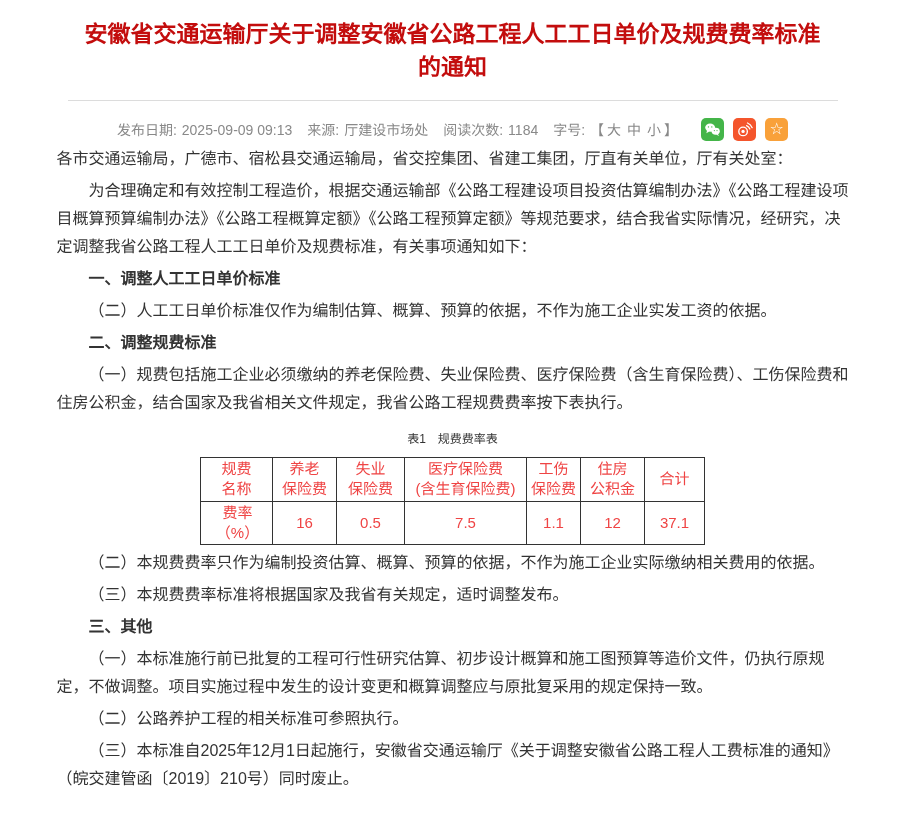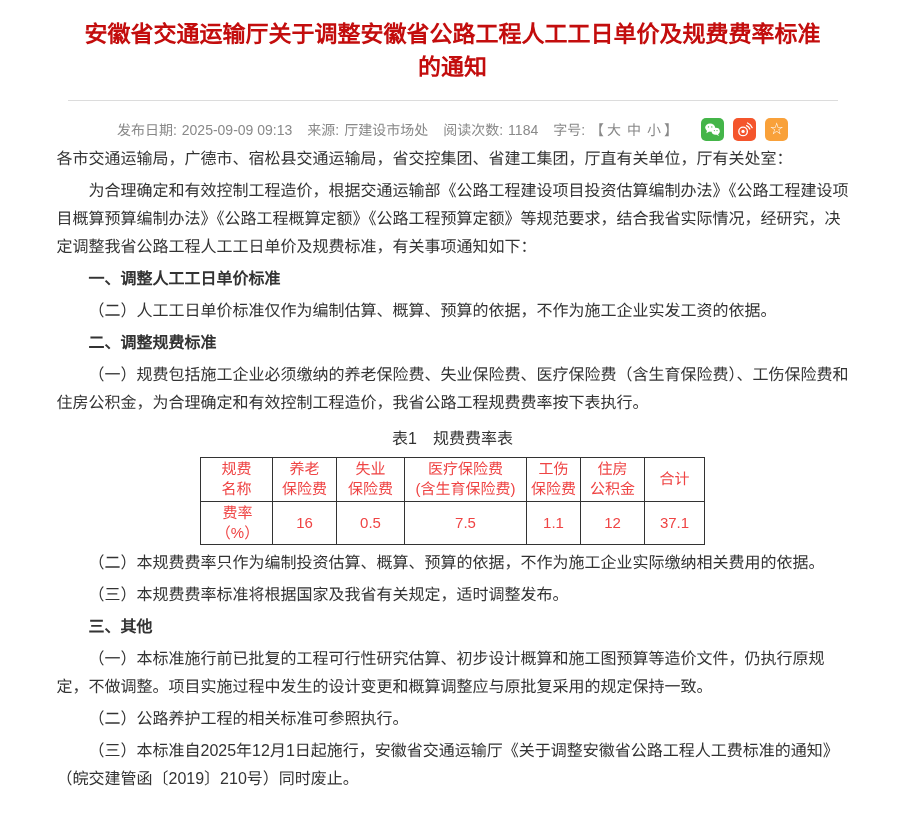--- a/index.html
+++ b/index.html
@@ -18,21 +18,21 @@
   .share-btn { width:23px; height:23px; border-radius:5px; display:flex; align-items:center;
                justify-content:center; cursor:pointer; text-decoration:none; }
   .share-btn svg { display:block; }
   .star-glyph { color:#fff; font-size:16px; line-height:1; font-weight:bold; }
 
   .article { padding:0 8px; font-size:16px; line-height:28px; }
   .article p { margin:4px 0; text-indent:2em; }
   .article p.noindent { text-indent:0; }
   .article p.h { font-weight:bold; }
 
-  .tcaption { text-align:center; margin:8px 0 4px; font-size:16px; }
+  .tcaption { text-align:center; margin:8px 0 4px; font-size:12px; }
   table.fee { border-collapse:collapse; margin:0 auto; text-align:center;
               font-size:15px; line-height:20px; color:#ef4444; table-layout:fixed; }
   table.fee th, table.fee td { border:1px solid #333; font-weight:normal; padding:1px 3px; }
   table.fee th { height:44px; vertical-align:middle; }
   table.fee td { height:25px; }
   table.fee td.left { text-align:center; padding-left:5px; }
 </style>
 </head>
 <body>
 
@@ -84,21 +84,21 @@
   </div>
 
   <div class="article">
     <p class="noindent">各市交通运输局，广德市、宿松县交通运输局，省交控集团、省建工集团，厅直有关单位，厅有关处室：</p>
     <p>为合理确定和有效控制工程造价，根据交通运输部《公路工程建设项目投资估算编制办法》《公路工程建设项目概算预算编制办法》《公路工程概算定额》《公路工程预算定额》等规范要求，结合我省实际情况，经研究，决定调整我省公路工程人工工日单价及规费标准，有关事项通知如下：</p>
 
     <p class="h">一、调整人工工日单价标准</p>
     <p>（二）人工工日单价标准仅作为编制估算、概算、预算的依据，不作为施工企业实发工资的依据。</p>
 
     <p class="h">二、调整规费标准</p>
-    <p>（一）规费包括施工企业必须缴纳的养老保险费、失业保险费、医疗保险费（含生育保险费）、工伤保险费和住房公积金，为合理确定和有效控制工程造价，我省公路工程规费费率按下表执行。</p>
+    <p>（一）规费包括施工企业必须缴纳的养老保险费、失业保险费、医疗保险费（含生育保险费）、工伤保险费和住房公积金，结合国家及我省相关文件规定，我省公路工程规费费率按下表执行。</p>
 
     <div class="tcaption">表1　规费费率表</div>
 
     <table class="fee">
       <colgroup>
         <col style="width:72px">
           <col style="width:64px">
           <col style="width:68px">
         <col style="width:122px">
           <col style="width:54px">

